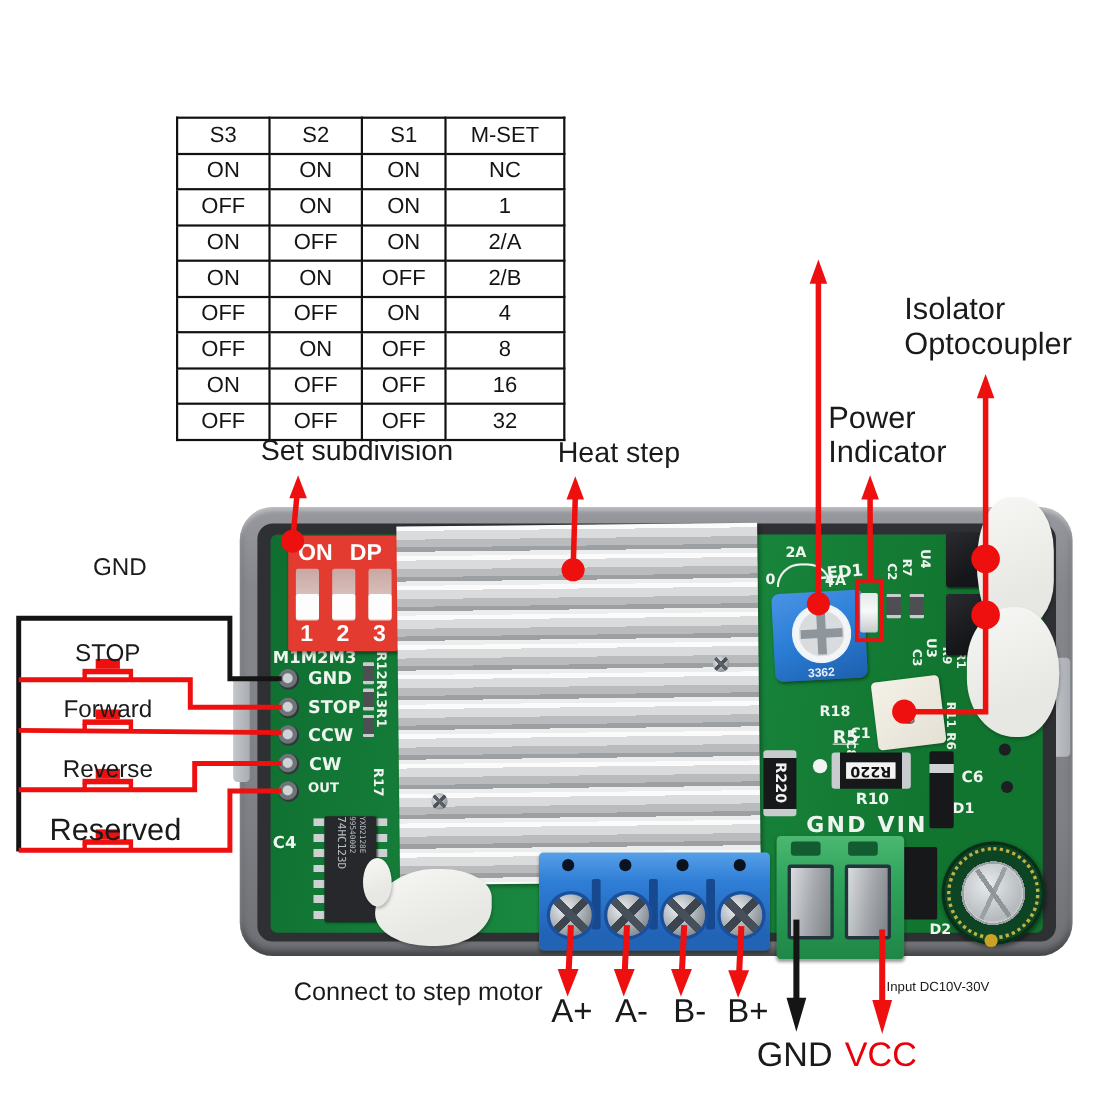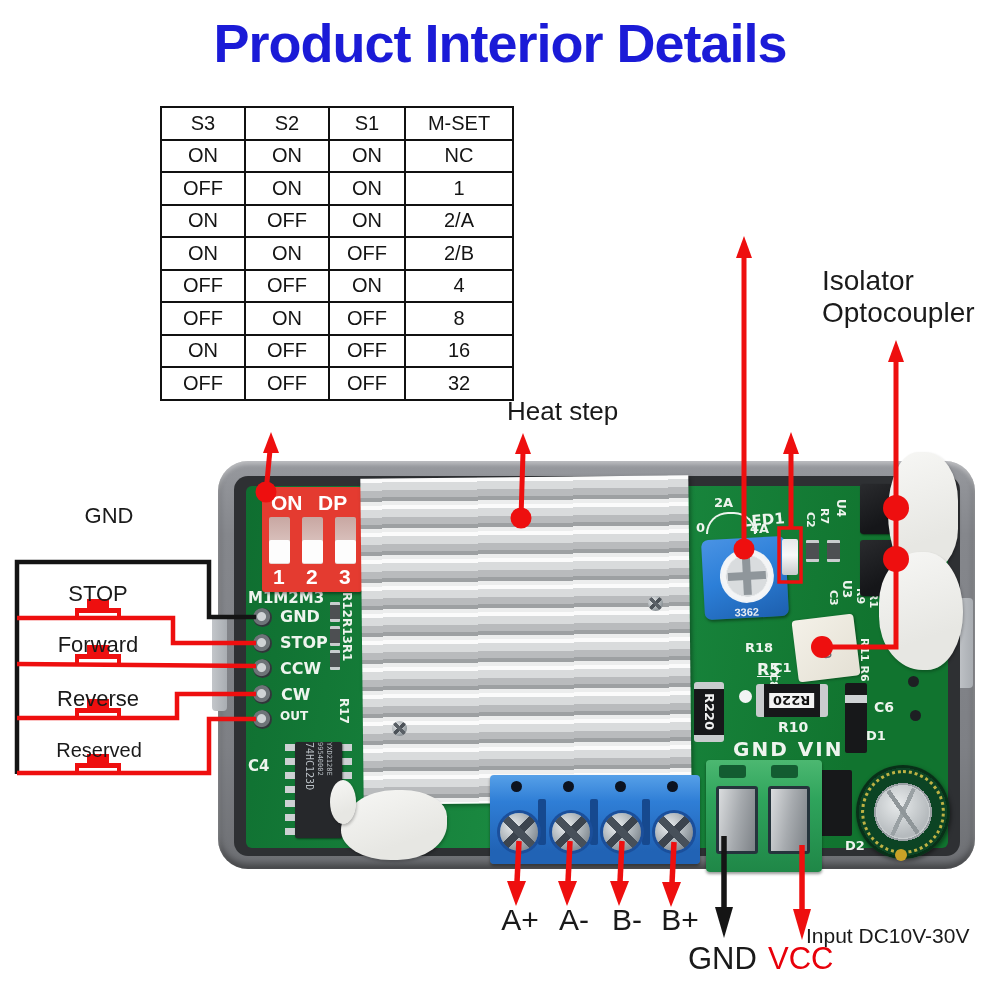--- a/index.html
+++ b/index.html
@@ -112,21 +112,20 @@
         box-shadow:1px 2px 3px rgba(0,0,0,.25);}
   
   #overlay{left:0;top:0;z-index:50;pointer-events:none;}
   .txt-z{z-index:60;}
 </style>
 </head>
 <body>
 
 <div id="canvas">
 
-  <div id="title" class="abs">Product Interior Details</div>
 
   <table id="subdivision-table" class="abs">
     <thead>
         <tr>
           <th>S3</th>
           <th>S2</th>
           <th>S1</th>
           <th>M-SET</th>
         </tr>
       </thead>
@@ -390,33 +389,39 @@
     <g>
       <line x1="724" y1="836" x2="724" y2="908" stroke="#151515" stroke-width="5.5"></line>
       <polygon points="724,938 715,907 733,907" fill="#151515"></polygon>
     </g>
     <g>
       <line x1="802" y1="845" x2="802" y2="911" stroke="#ee0f0f" stroke-width="5.5"></line>
       <polygon points="802,940 793,909 811,909" fill="#ee0f0f"></polygon>
     </g>
   </svg>
 
+  <div class="lbl txt-z" style="left:237px;top:394px;font-size:26px;">Set subdivision</div>
   <div class="lbl txt-z" style="left:507px;top:396px;font-size:26px;">Heat step</div>
   <div class="lbl txt-z" style="left:822px;top:265px;font-size:28px;line-height:32px;">
     <div>Isolator</div>
       <div>Optocoupler</div>
   </div>
+  <div class="lbl txt-z" style="left:753px;top:364px;font-size:28px;line-height:31px;">
+    <div>Power</div>
+      <div>Indicator</div>
+  </div>
   <div class="lbl txt-z" style="left:8px;top:502px;width:202px;text-align:center;font-size:22px;line-height:27px;">
       <div>GND</div>
   </div>
   <div class="lbl txt-z" style="left:58px;top:581px;width:80px;text-align:center;font-size:22px;">STOP</div>
   <div class="lbl txt-z" style="left:48px;top:632px;width:100px;text-align:center;font-size:22px;">Forward</div>
   <div class="lbl txt-z" style="left:48px;top:686px;width:100px;text-align:center;font-size:22px;">Reverse</div>
-  <div class="lbl txt-z" style="left:45px;top:739px;width:108px;text-align:center;font-size:20px;">Reserved</div>
+  <div class="lbl txt-z" style="left:45px;top:739px;width:108px;text-align:right;font-size:28px;">Reserved</div>
+  <div class="lbl txt-z" style="left:267px;top:888px;font-size:23px;">Connect to step motor</div>
   <div class="lbl txt-z" style="left:494px;top:903px;width:52px;text-align:center;font-size:30px;">A+</div>
   <div class="lbl txt-z" style="left:548px;top:903px;width:52px;text-align:center;font-size:30px;">A-</div>
   <div class="lbl txt-z" style="left:601px;top:903px;width:52px;text-align:center;font-size:30px;">B-</div>
   <div class="lbl txt-z" style="left:654px;top:903px;width:52px;text-align:center;font-size:30px;">B+</div>
   <div class="lbl txt-z" style="left:688px;top:941px;font-size:31px;">GND</div>
   <div class="lbl txt-z" style="left:768px;top:941px;font-size:31px;color:#e8000a;">VCC</div>
-  <div class="lbl txt-z" style="left:806px;top:890px;font-size:21px;margin-top:34px;">Input DC10V-30V</div>
+  <div class="lbl txt-z" style="left:806px;top:890px;font-size:12px;">Input DC10V-30V</div>
 
 </div>
 
 </body></html>

